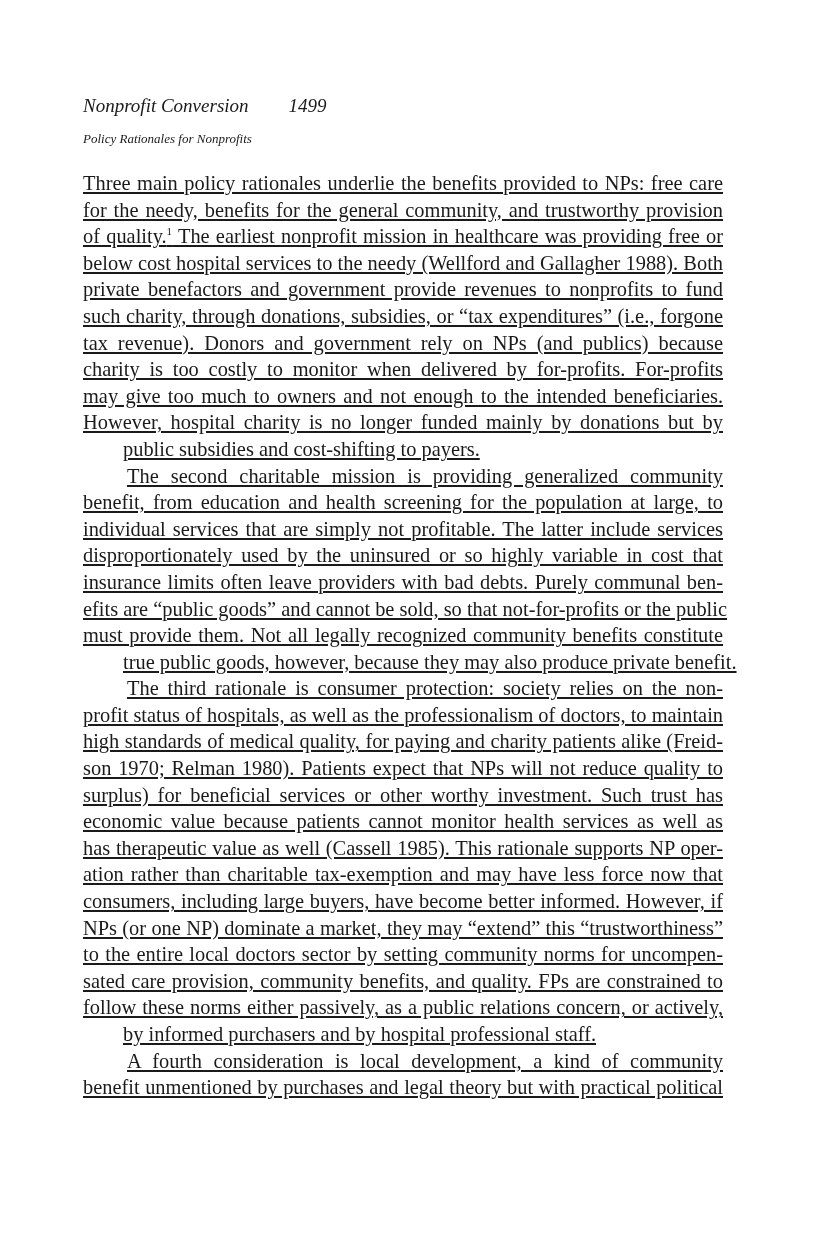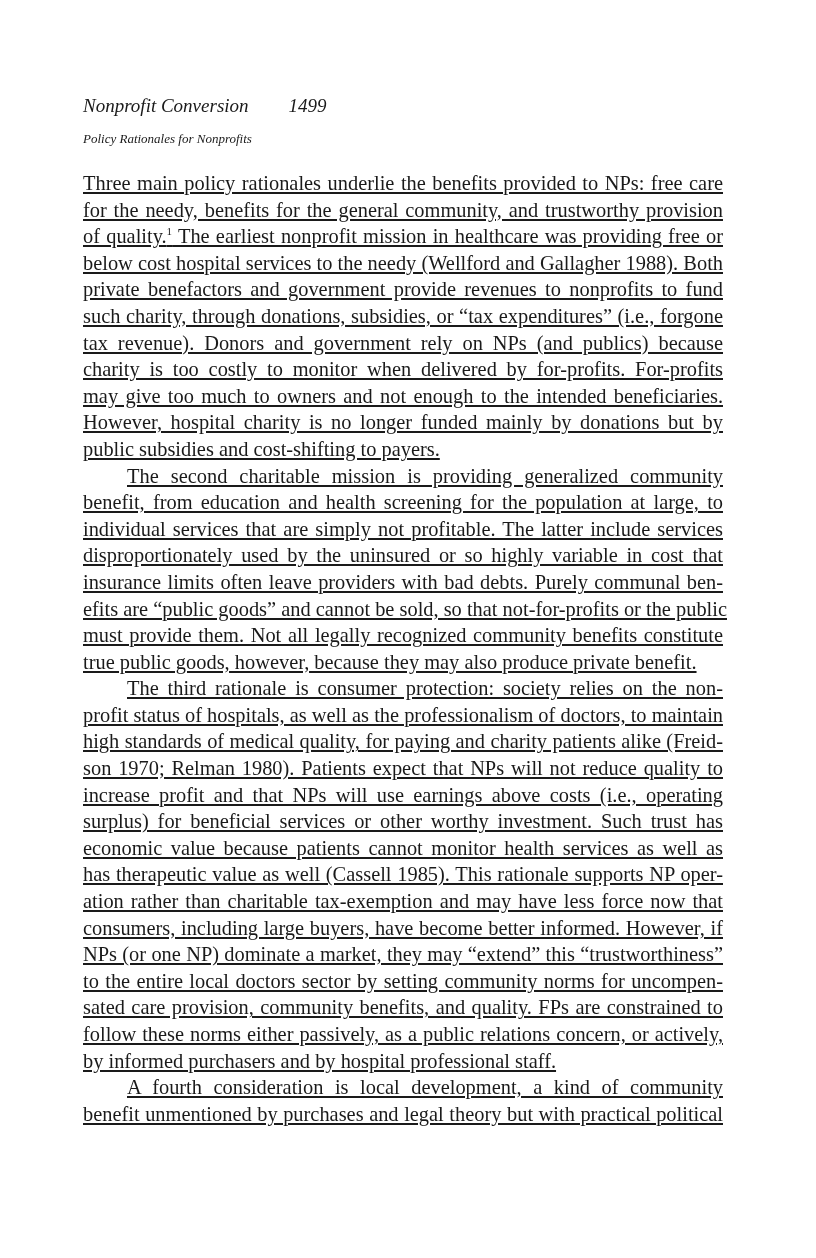--- a/index.html
+++ b/index.html
@@ -18,21 +18,21 @@
     }
     .body-text {
       position: absolute; top: 170px; left: 83px; width: 640px;
       font-family: "Liberation Serif", serif; font-size: 20.4px;
       line-height: 26.6px;
     }
     .line {
       display: block; width: 640px; height: 26.6px; white-space: nowrap;
       text-align: justify; text-align-last: justify; overflow: visible; text-decoration: underline;
     }
-    .line.last { text-align-last: left; }
+    .line.last { text-align-last: left; margin-left: 40px; }
     .line.indent { text-indent: 44px; }
     sup { font-size: 11px; vertical-align: 8px; line-height: 0; }
   </style>
 </head>
 <body>
 
 <div class="page">
 
   <div class="running-head">
     <span class="title">Nonprofit Conversion</span><span>1499</span>
@@ -65,21 +65,20 @@
       <span class="line">efits are “public goods” and cannot be sold, so that not-for-profits or the public</span>
       <span class="line">must provide them. Not all legally recognized community benefits constitute</span>
       <span class="line last">true public goods, however, because they may also produce private benefit.</span>
     </div>
 
     <div>
       <span class="line indent">The third rationale is consumer protection: society relies on the non-</span>
       <span class="line">profit status of hospitals, as well as the professionalism of doctors, to maintain</span>
       <span class="line">high standards of medical quality, for paying and charity patients alike (Freid-</span>
       <span class="line">son 1970; Relman 1980). Patients expect that NPs will not reduce quality to</span>
-      <span class="line">increase profit and that NPs will use earnings above costs (i.e., operating</span>
       <span class="line">surplus) for beneficial services or other worthy investment. Such trust has</span>
       <span class="line">economic value because patients cannot monitor health services as well as</span>
       <span class="line">has therapeutic value as well (Cassell 1985). This rationale supports NP oper-</span>
       <span class="line">ation rather than charitable tax-exemption and may have less force now that</span>
       <span class="line">consumers, including large buyers, have become better informed. However, if</span>
       <span class="line">NPs (or one NP) dominate a market, they may “extend” this “trustworthiness”</span>
       <span class="line">to the entire local doctors sector by setting community norms for uncompen-</span>
       <span class="line">sated care provision, community benefits, and quality. FPs are constrained to</span>
       <span class="line">follow these norms either passively, as a public relations concern, or actively,</span>
       <span class="line last">by informed purchasers and by hospital professional staff.</span>

